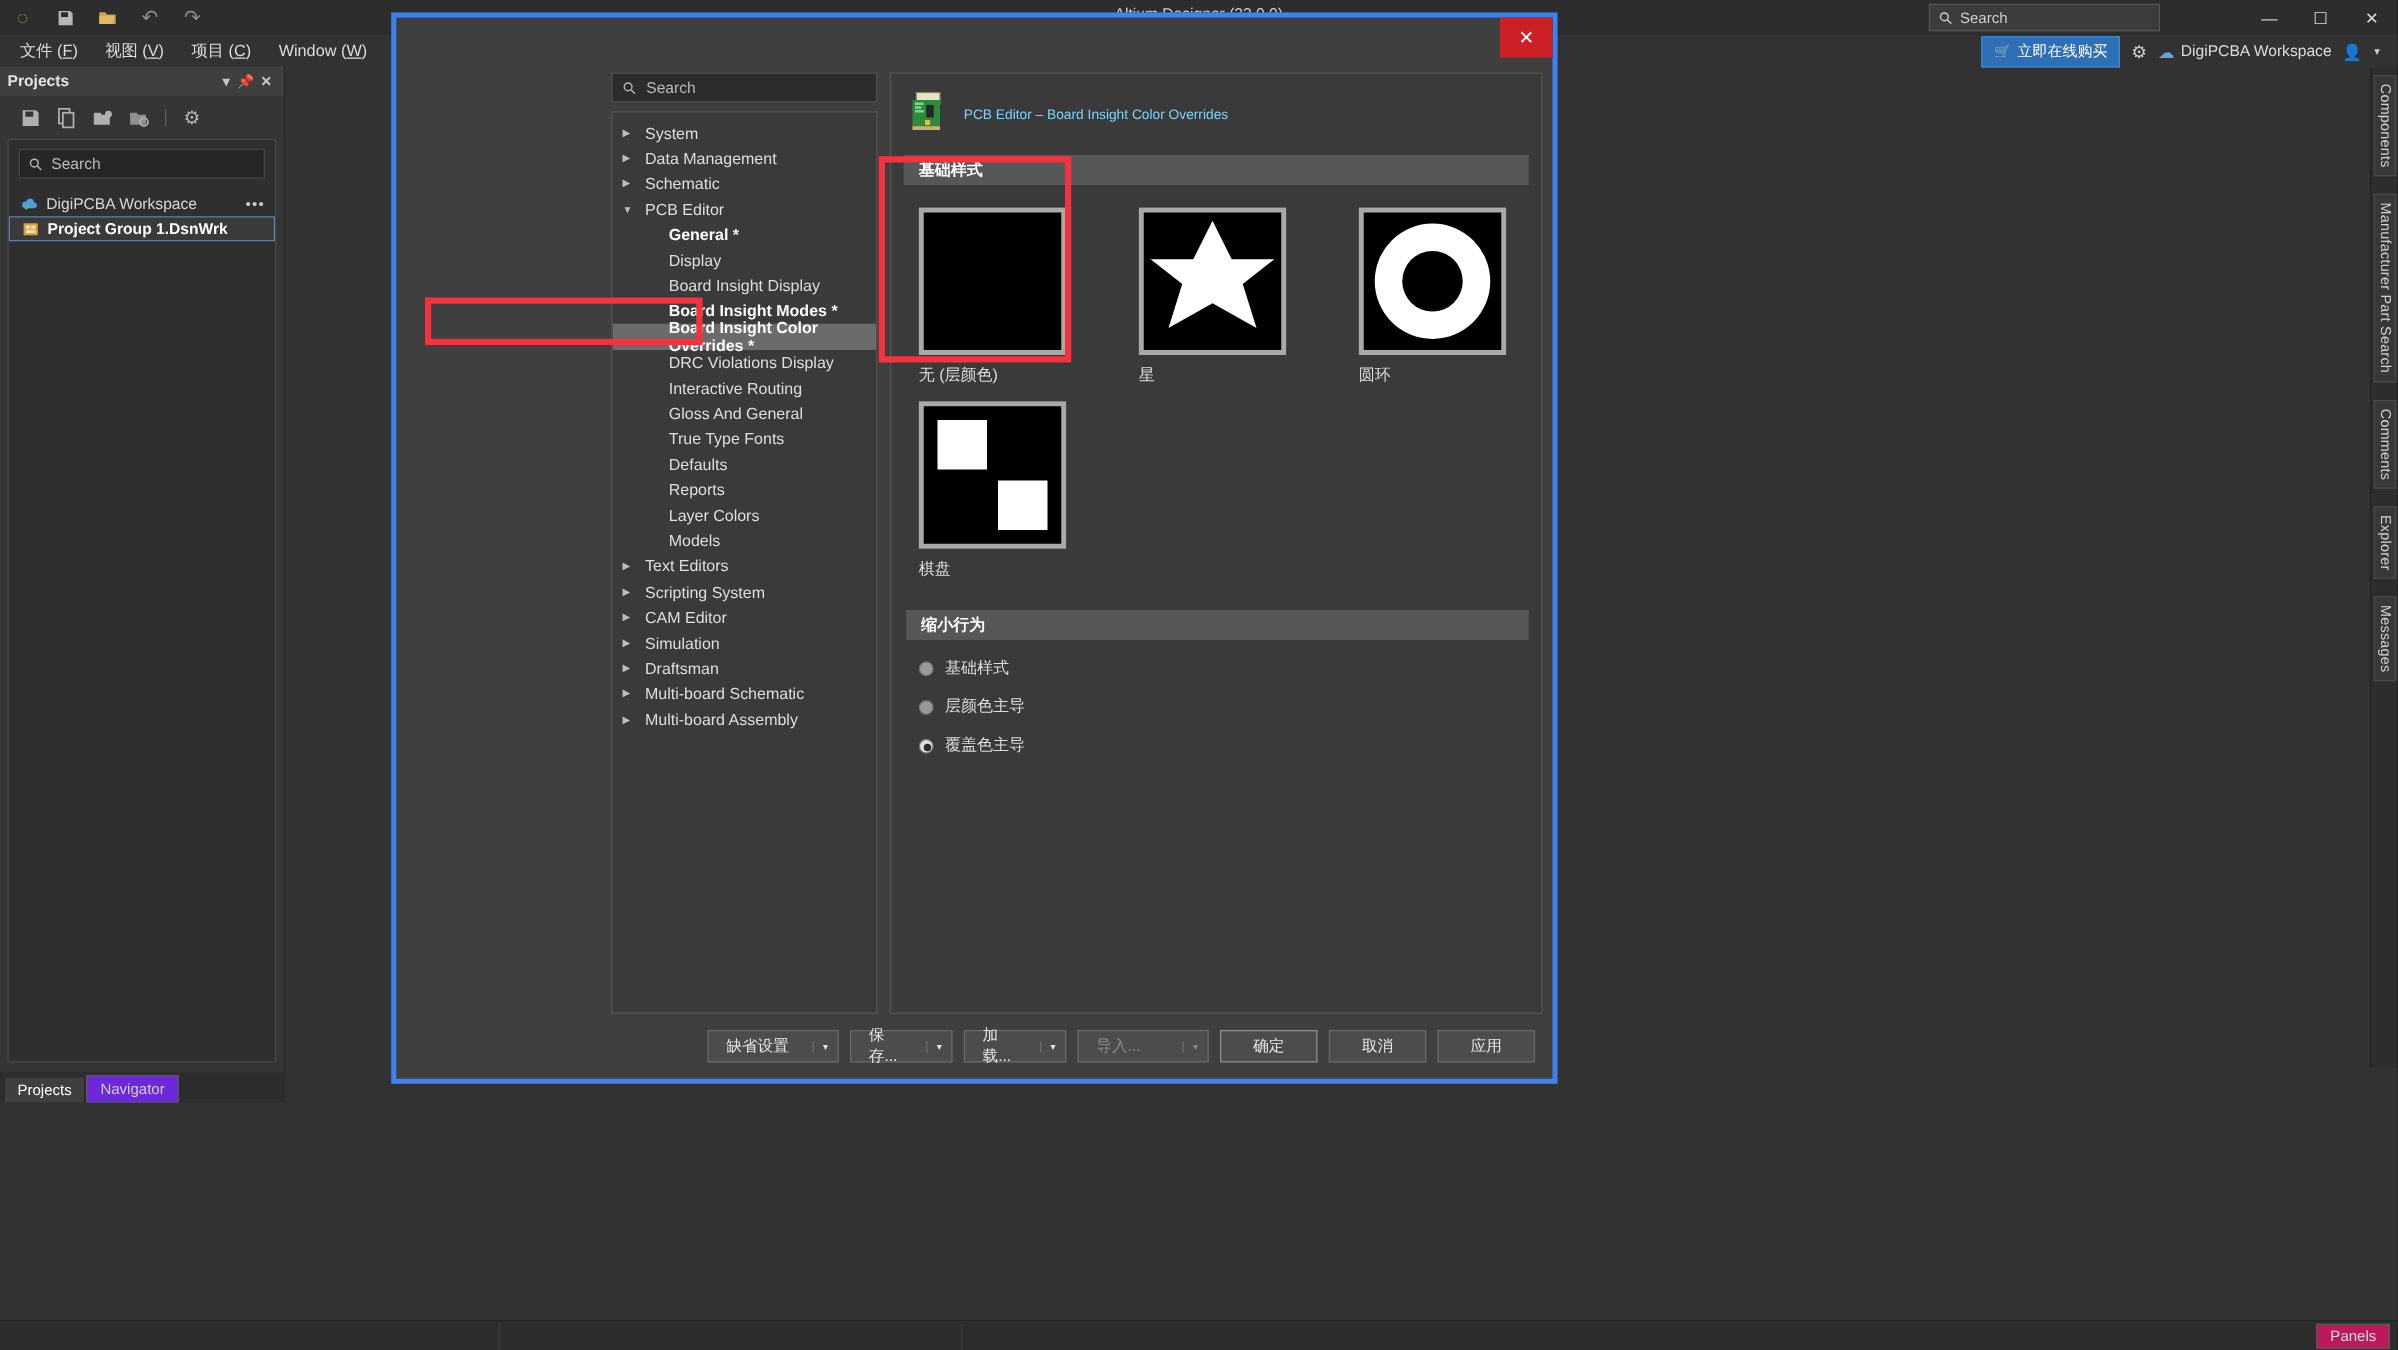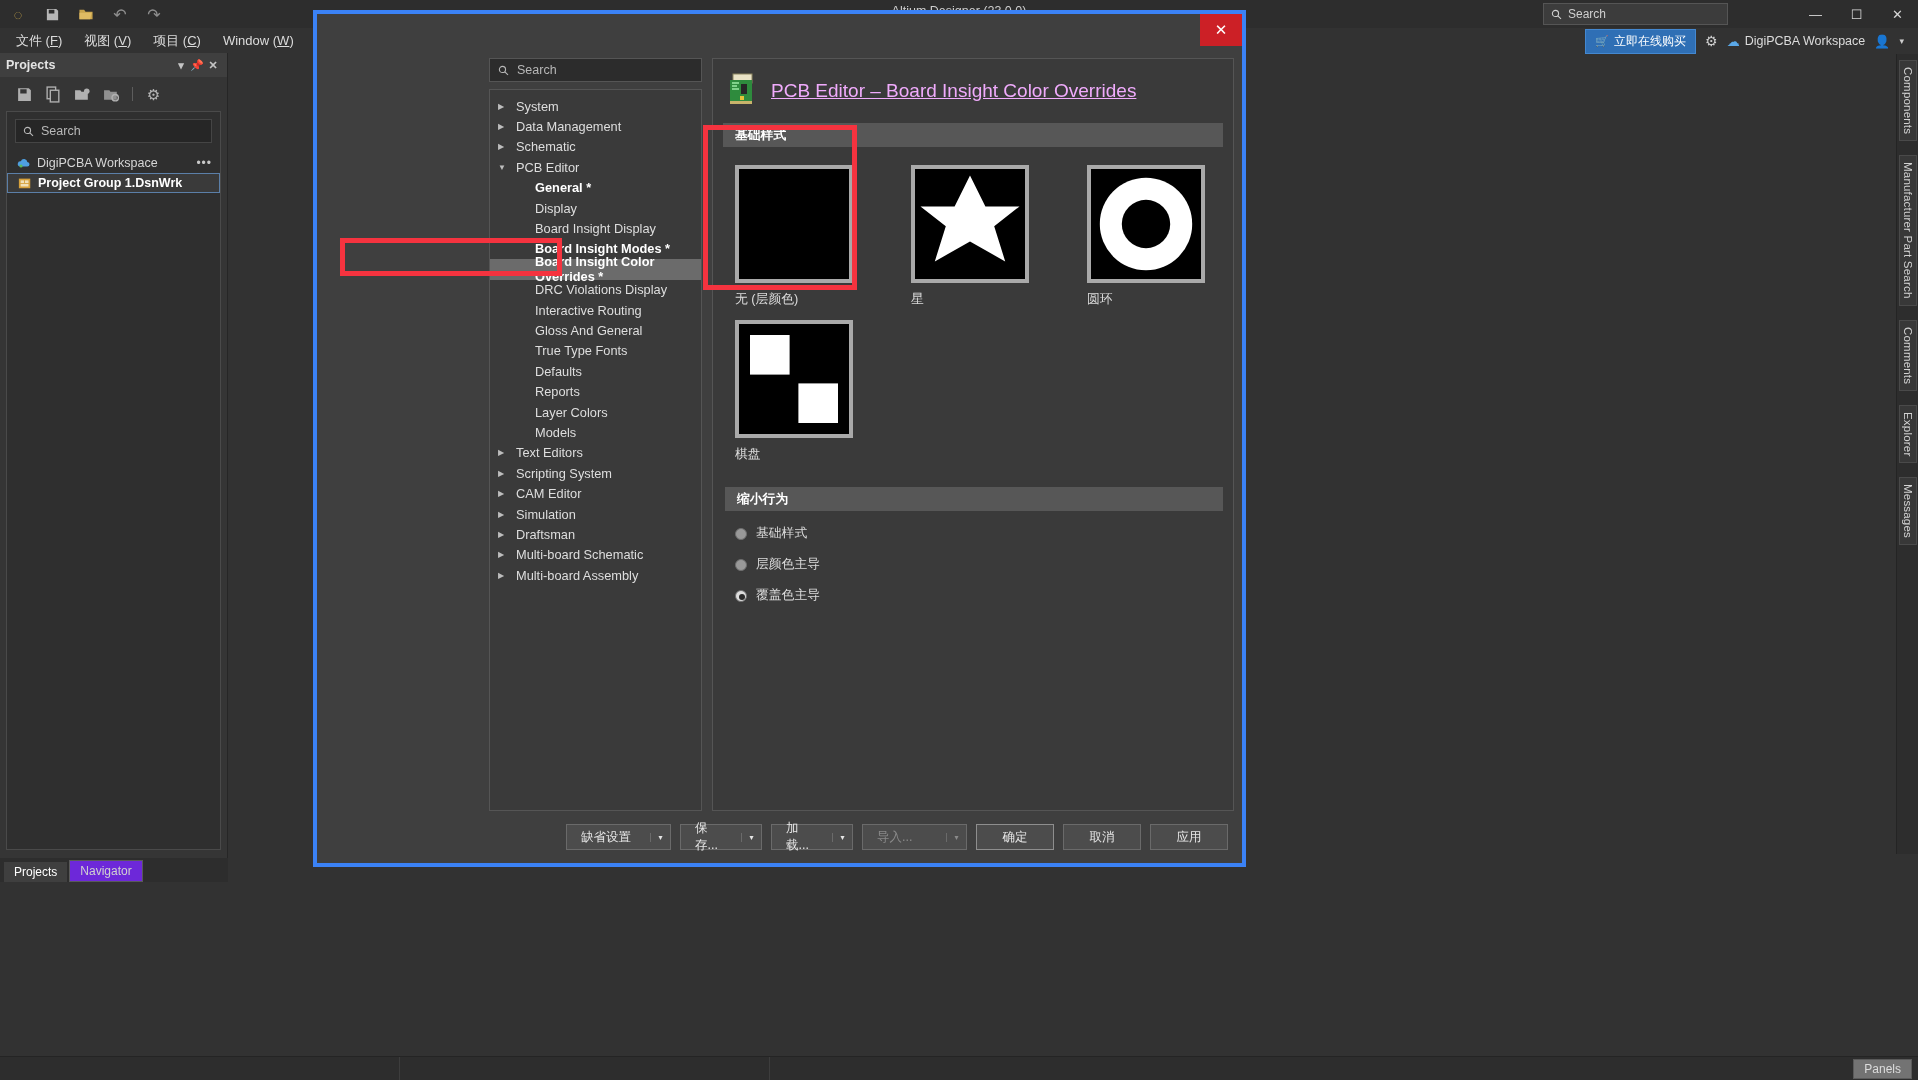--- a/index.html
+++ b/index.html
@@ -133,21 +133,21 @@
 
   
   .statusbar {
     position: absolute; left: 0; bottom: 0; width: 1918px; height: 24px;
     background: #2d2d2d; border-top: 1px solid #242424;
     display: flex; align-items: center;
   }
   .sb-cell { height: 24px; border-right: 1px solid #3d3d3d; }
   .panels-btn {
     margin-left: auto; margin-right: 6px; font-size: 12px;
-    border: 1px solid #5a5a5a; padding: 2px 10px; color: #dcdcdc; background: #737373;
+    border: 1px solid #5a5a5a; padding: 2px 10px; color: #dcdcdc; background: #be185d;
   }
 
   
   .dlg {
     position: absolute; left: 313px; top: 10px; width: 933px; height: 857px;
     background: #3f3f3f; border: 4px solid #3b82f6;
     display: flex; flex-direction: column; align-items: flex-end;
   }
   .dlg-title {
     height: 32px; background: #4a4a4a; position: relative;
@@ -185,21 +185,21 @@
   }
   .dtree-row .arrow.open { color: #bdbdbd; }
   .dtree-label { padding-left: 4px; }
 
   
   .dlg-right { flex: 1; background: #3a3a3a; border: 1px solid #555;
                display: flex; flex-direction: column; }
   .page-head {
     display: flex; align-items: center; gap: 12px; padding: 14px 0 14px 16px;
   }
-  .page-head .t { font-size: 19px; color: #f0abfc; text-decoration: underline; }
+  .page-head .t { font-size: 11px; color: #7dd3fc; }
   .sec-head {
     background: #575757; height: 24px; display: flex; align-items: center;
     padding-left: 12px; margin: 0 10px; font-size: 12.8px; color: #fff; font-weight: bold;
   }
   .swatch-grid {
     display: grid; grid-template-columns: repeat(3, 146px);
     column-gap: 30px; row-gap: 12px;
     padding: 18px 0 6px 22px;
   }
   .sw-cell { width: 146px; }

